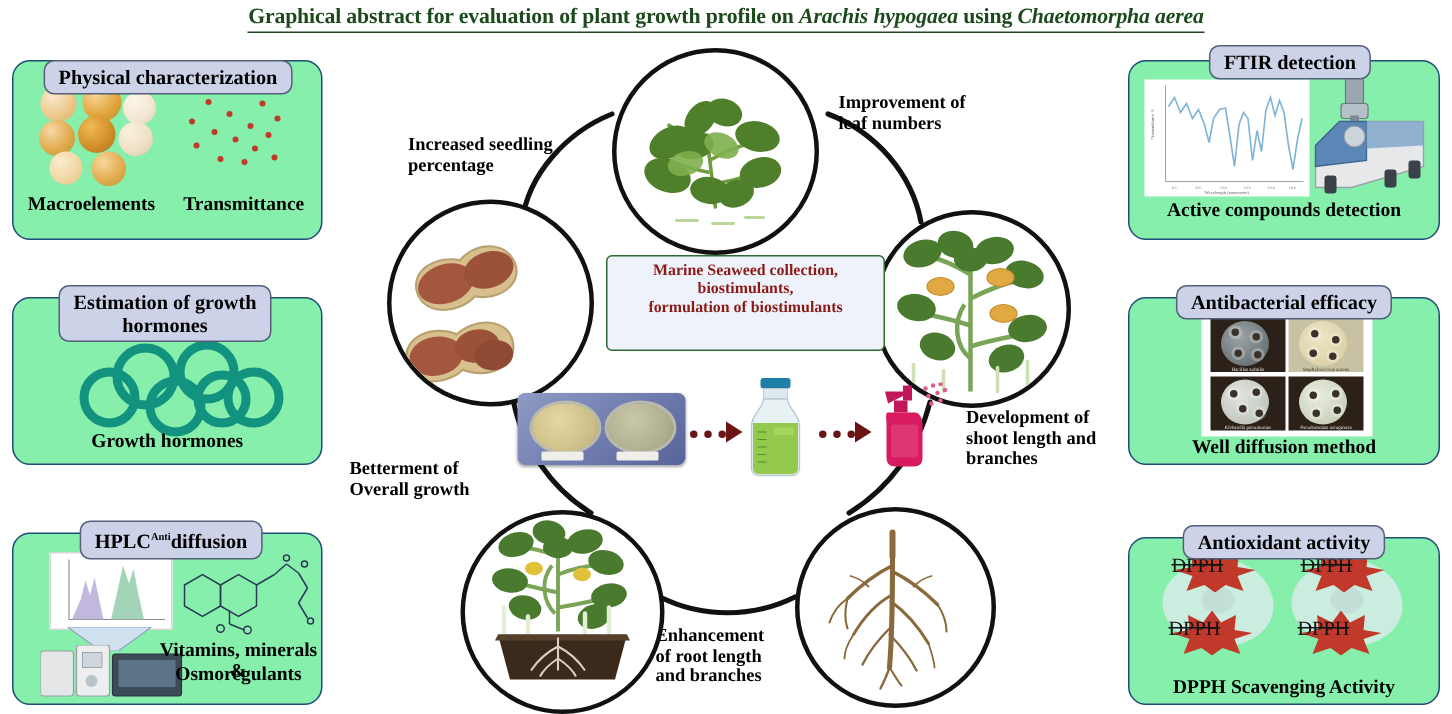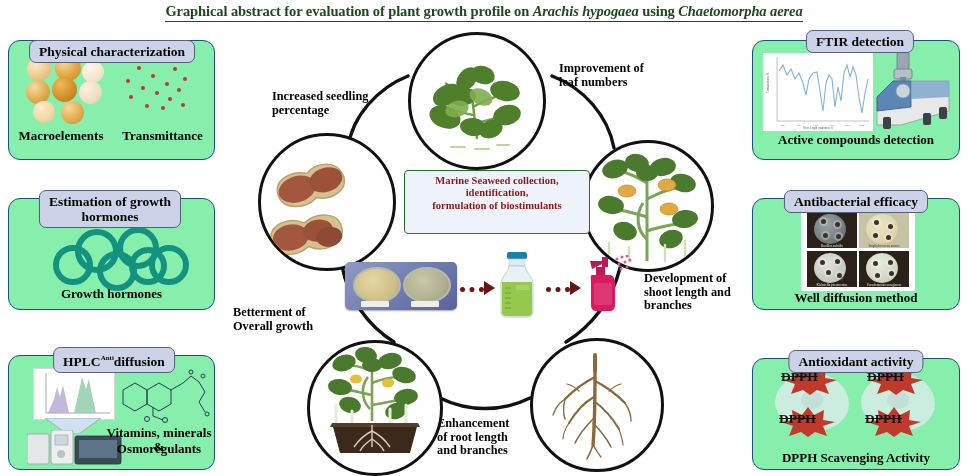--- a/index.html
+++ b/index.html
@@ -67,21 +67,21 @@
   
   .petri-img{position:absolute;background:#2b2118;overflow:hidden;}
   .petri-disk{position:absolute;border-radius:50%;}
   .petri-well{position:absolute;width:5px;height:5px;border-radius:50%;
         background:#3a3128;box-shadow:0 0 0 2px rgba(255,255,255,.25);}
   .petri-cap{position:absolute;width:100%;text-align:center;font-size:3.4px;color:#e9e4da;}
 
   
   .cell-blob{position:absolute;border-radius:52% 48% 46% 54%/50% 54% 46% 50%;
         background:#d6ece7;opacity:.85;}
-  .burst-txt{position:absolute;font-size:13.5px;font-weight:700;color:#111;
+  .burst-txt{position:absolute;font-size:13.5px;font-weight:400;color:#111;
         text-decoration:line-through;text-decoration-color:#111;white-space:nowrap;z-index:3;}
   .burst{position:absolute;z-index:2;}
 </style>
 </head>
 <body>
 
 <div id="title-bar">
   <span id="title-text">
     <span>Graphical abstract for evaluation of plant growth profile on </span><span class="ital">Arachis hypogaea</span><span> using </span><span class="ital">Chaetomorpha aerea</span>
   </span>
@@ -497,21 +497,21 @@
     </g>
   </svg>
 </div>
 <div class="clabel" style="left:233px;top:306px;width:110px;">
   <span>Betterment of</span><br>
   <span>Overall growth</span>
 </div>
 
 <div id="center-box" style="left:384px;top:170px;width:186px;height:64px;margin-left:20px;">
   <div>Marine Seaweed  collection,</div>
-  <div>identification,</div>
+  <div>biostimulants,</div>
   <div>formulation of biostimulants</div>
 </div>
 
 <div id="tray" style="left:345px;top:262px;width:112px;height:48px;z-index:8;">
   <div class="dish" style="left:8px;top:5px;width:44px;height:32px;background:radial-gradient(circle at 40% 35%,#e4d8a4,#cbbd84 70%,#b0a268);"></div>
   <div class="dish" style="left:58px;top:5px;width:44px;height:32px;background:radial-gradient(circle at 40% 35%,#c9c9ab,#adac8c 70%,#94937a);"></div>
   <div class="dishlbl" style="left:16px;top:39px;width:28px;"></div>
   <div class="dishlbl" style="left:66px;top:39px;width:28px;"></div>
 </div>
 

